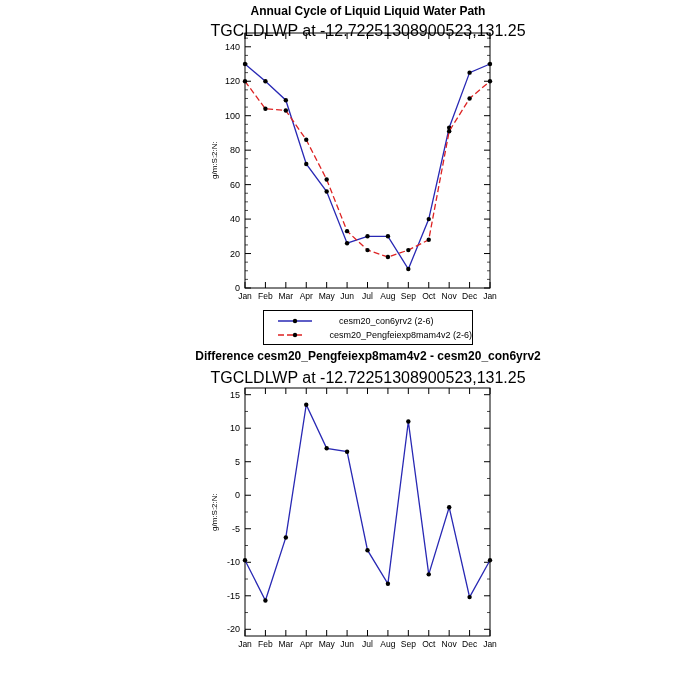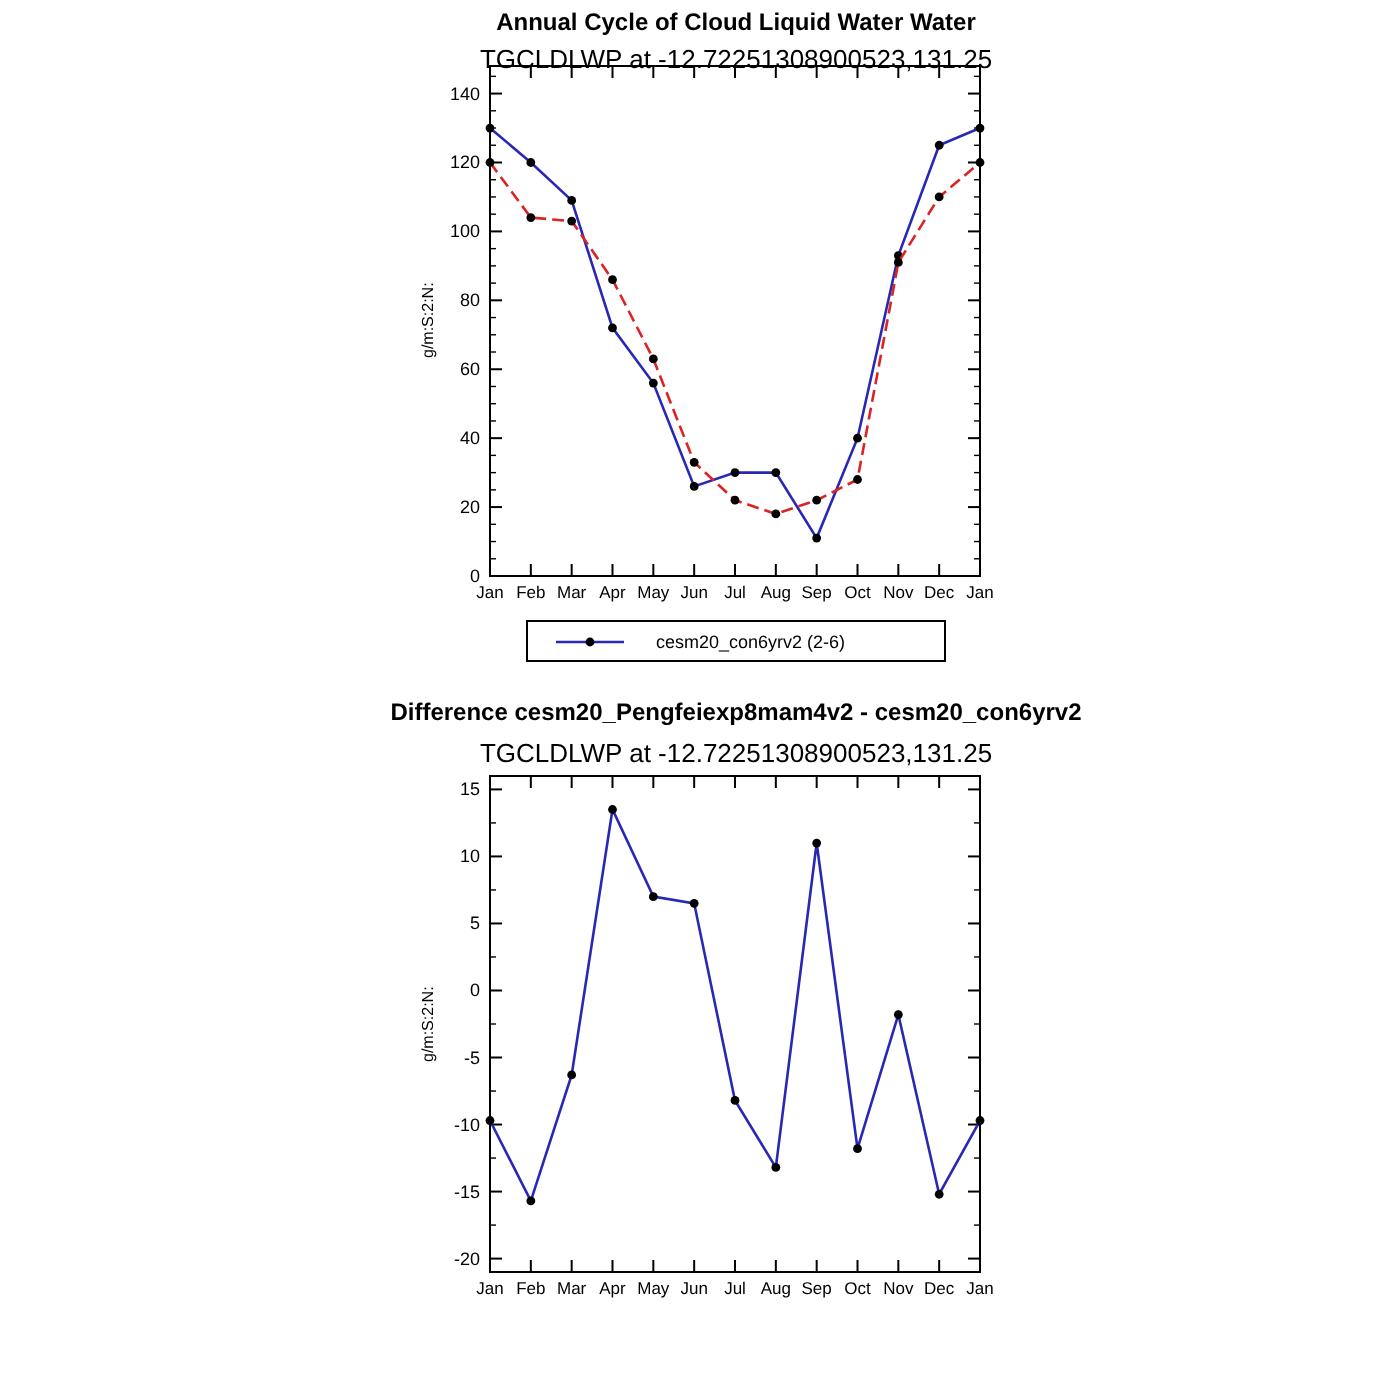--- a/index.html
+++ b/index.html
@@ -1,23 +1,23 @@
 <!DOCTYPE html>
 <html><head>
 <meta charset="utf-8">
 <style>
   html,body{margin:0;padding:0;background:#ffffff;}
   .page{position:relative;width:700px;height:700px;background:#ffffff;font-family:"Liberation Sans",sans-serif;color:#000;overflow:hidden;}
   .chart-canvas{position:absolute;left:0;top:0;}
   svg text{font-family:"Liberation Sans",sans-serif;fill:#000;}
   .chart-title{position:absolute;left:145px;width:446px;text-align:center;font-size:12px;font-weight:bold;white-space:nowrap;}
-  .chart-subtitle{position:absolute;left:145px;width:446px;text-align:center;font-size:13px;font-weight:normal;white-space:nowrap;}
+  .chart-subtitle{position:absolute;left:145px;width:446px;text-align:center;font-size:16px;font-weight:normal;white-space:nowrap;}
   .y-label{position:absolute;left:206px;width:16px;height:120px;display:flex;align-items:center;justify-content:center;writing-mode:vertical-rl;transform:rotate(180deg);font-size:8px;white-space:nowrap;}
   .legend{position:absolute;left:263px;top:310px;width:208px;border:1px solid #000;background:#fff;padding:3px 0 2px 0;}
-  .legend-row{display:flex;align-items:center;height:14px;padding-left:12px;gap:14px;}
+  .legend-row{display:flex;align-items:center;height:14px;padding-left:12px;gap:25px;}
   .legend-label{font-size:9px;white-space:nowrap;}
 </style>
 </head>
 <body>
 
 <div class="page">
 
   <svg id="canvas" class="chart-canvas" width="700" height="700">
       <rect x="245" y="33" width="245" height="255" fill="none" stroke="#000" stroke-width="1"></rect>
       <line x1="245" y1="288" x2="251" y2="288" stroke="#000" stroke-width="1"></line>
@@ -242,31 +242,38 @@
       <circle cx="347.0833333333333" cy="451.6756756756757" r="2.2" fill="#000000"></circle>
       <circle cx="367.5" cy="550.2054054054054" r="2.2" fill="#000000"></circle>
       <circle cx="387.91666666666663" cy="583.7189189189189" r="2.2" fill="#000000"></circle>
       <circle cx="408.33333333333337" cy="421.5135135135135" r="2.2" fill="#000000"></circle>
       <circle cx="428.75" cy="574.3351351351351" r="2.2" fill="#000000"></circle>
       <circle cx="449.16666666666663" cy="507.3081081081081" r="2.2" fill="#000000"></circle>
       <circle cx="469.58333333333337" cy="597.1243243243243" r="2.2" fill="#000000"></circle>
       <circle cx="490" cy="560.2594594594594" r="2.2" fill="#000000"></circle>
     </svg>
 
-  <div class="chart-title" style="top:4px">Annual Cycle of Cloud Liquid Water Water</div>
+  <div class="chart-title" style="top:4px">Annual Cycle of Liquid Liquid Water Path</div>
   <div class="chart-subtitle" style="top:22px">TGCLDLWP at -12.72251308900523,131.25</div>
   <div class="y-label" style="top:100px">g/m:S:2:N:</div>
 
   <div class="legend">
     <div class="legend-row">
       <svg class="legend-swatch" width="38" height="10">
           <line x1="2" y1="5" x2="36" y2="5" stroke="#2828b4" stroke-width="1.3"></line>
           <circle cx="19" cy="5" r="2.2" fill="#000000"></circle>
         </svg>
       <span class="legend-label">cesm20_con6yrv2 (2-6)</span>
     </div>
+    <div class="legend-row">
+      <svg class="legend-swatch" width="38" height="10">
+          <line x1="2" y1="5" x2="36" y2="5" stroke="#dd2222" stroke-width="1.3" stroke-dasharray="6,3"></line>
+          <circle cx="19" cy="5" r="2.2" fill="#000000"></circle>
+        </svg>
+      <span class="legend-label">cesm20_Pengfeiexp8mam4v2 (2-6)</span>
+    </div>
   </div>
 
   <div class="chart-title" style="top:349px">Difference cesm20_Pengfeiexp8mam4v2 - cesm20_con6yrv2</div>
   <div class="chart-subtitle" style="top:369px">TGCLDLWP at -12.72251308900523,131.25</div>
   <div class="y-label" style="top:452px">g/m:S:2:N:</div>
 
 </div>
 
 </body></html>

